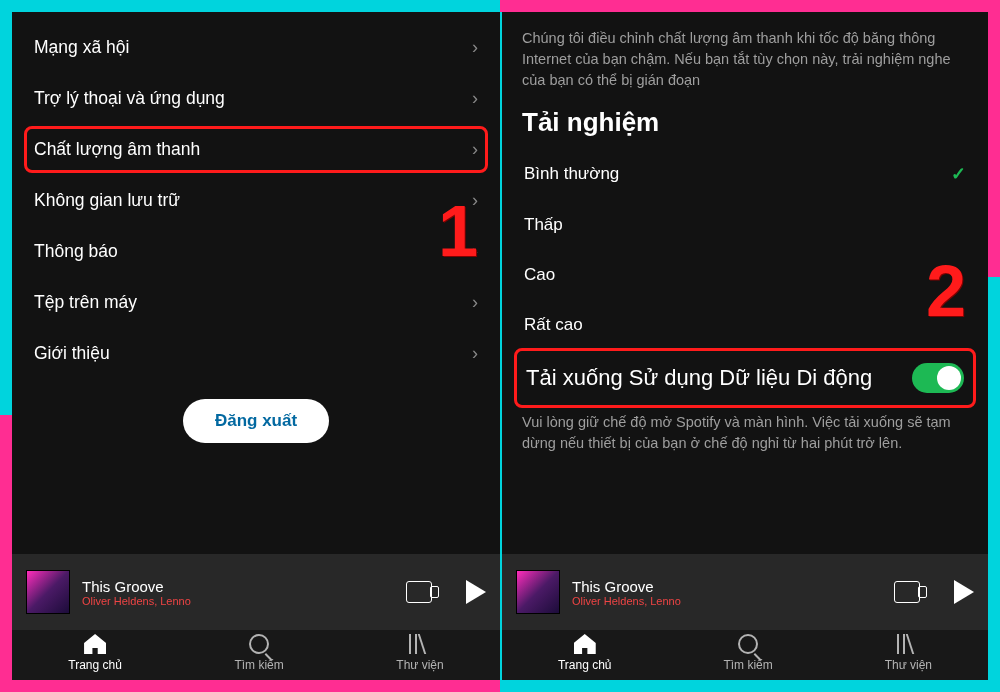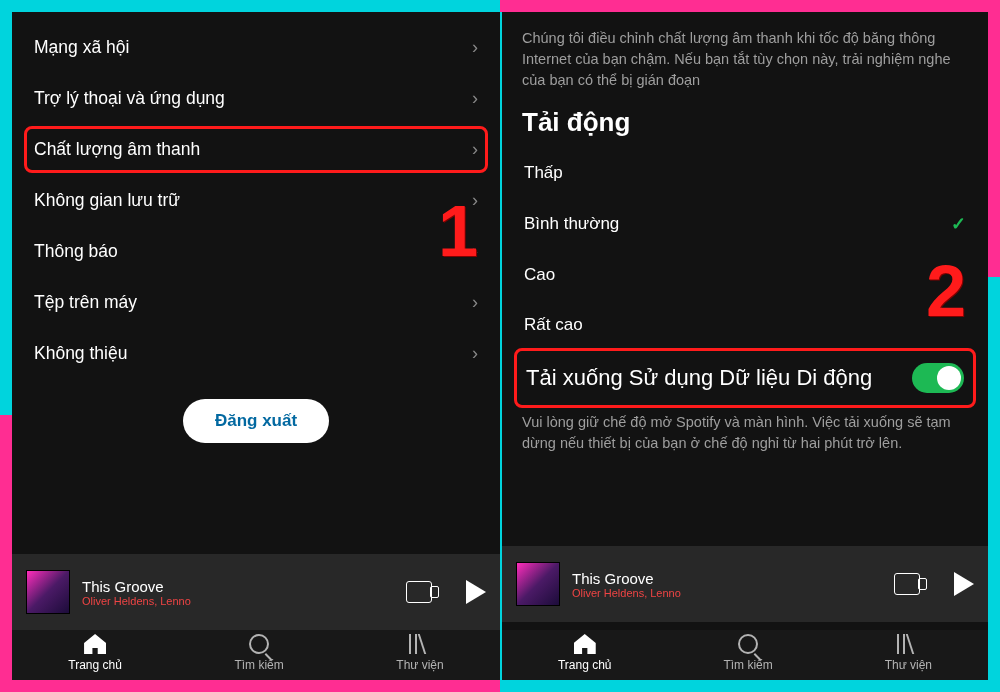--- a/index.html
+++ b/index.html
@@ -24,21 +24,21 @@
     background: #000;
   }
   .pane {
     width: 50%;
     background: #121212;
     display: flex;
     flex-direction: column;
     color: #fff;
     position: relative;
   }
-  .pane + .pane { border-left: 2px solid #00d4dd; gap: 8px; }
+  .pane + .pane { border-left: 2px solid #00d4dd; }
   .content { flex: 1; padding: 10px 18px 0 18px; overflow: hidden; position: relative; }
 
   .list-row {
     display: flex;
     align-items: center;
     justify-content: space-between;
     padding: 15px 4px;
     font-size: 17.5px;
     color: #fff;
     position: relative;
@@ -160,21 +160,21 @@
       </div>
       <div class="list-row">
         <span>Thông báo</span>
         <span class="chevron">›</span>
       </div>
       <div class="list-row">
         <span>Tệp trên máy</span>
         <span class="chevron">›</span>
       </div>
       <div class="list-row">
-        <span>Không thiệu</span>
+        <span>Giới thiệu</span>
         <span class="chevron">›</span>
       </div>
       <div class="logout-wrap">
         <div class="btn-logout">Đăng xuất</div>
       </div>
       <div class="step-badge" style="right:22px; top:178px;">1</div>
     </div>
 
     <div class="now-playing">
       <div class="album-art"></div>
@@ -201,28 +201,28 @@
             <span></span>
           </div>
         <span>Thư viện</span>
       </div>
     </div>
   </div>
 
   <div class="pane">
     <div class="content">
       <div class="desc">Chúng tôi điều chỉnh chất lượng âm thanh khi tốc độ băng thông Internet của bạn chậm. Nếu bạn tắt tùy chọn này, trải nghiệm nghe của bạn có thể bị gián đoạn</div>
-      <div class="section-h">Tải động</div>
-
-      <div class="opt-row">
-        <span>Thấp</span>
-      </div>
+      <div class="section-h">Tải nghiệm</div>
+
       <div class="opt-row">
         <span>Bình thường</span>
         <span class="check">✓</span>
+      </div>
+      <div class="opt-row">
+        <span>Thấp</span>
       </div>
       <div class="opt-row">
         <span>Cao</span>
       </div>
       <div class="opt-row">
         <span>Rất cao</span>
       </div>
 
       <div style="position:relative;">
         <div class="toggle-row">

